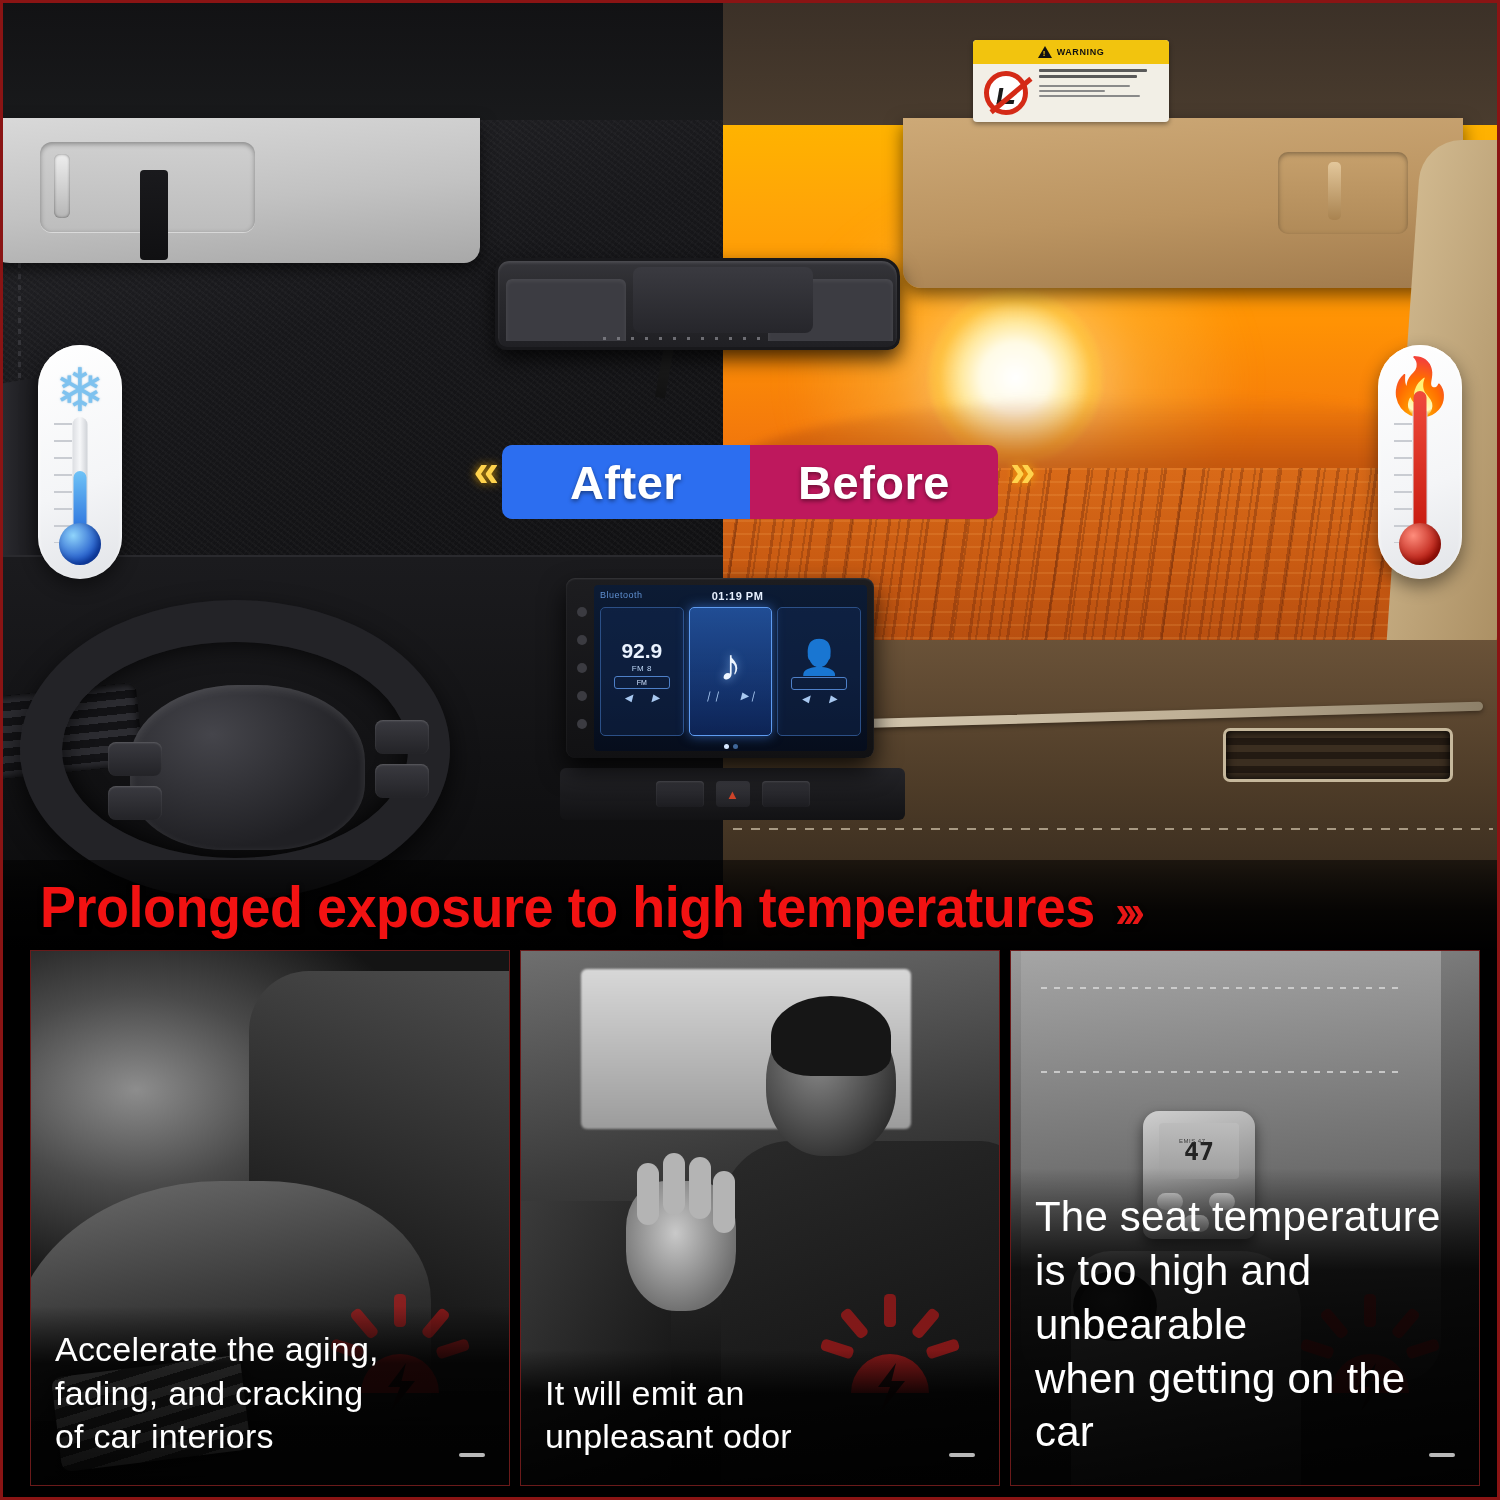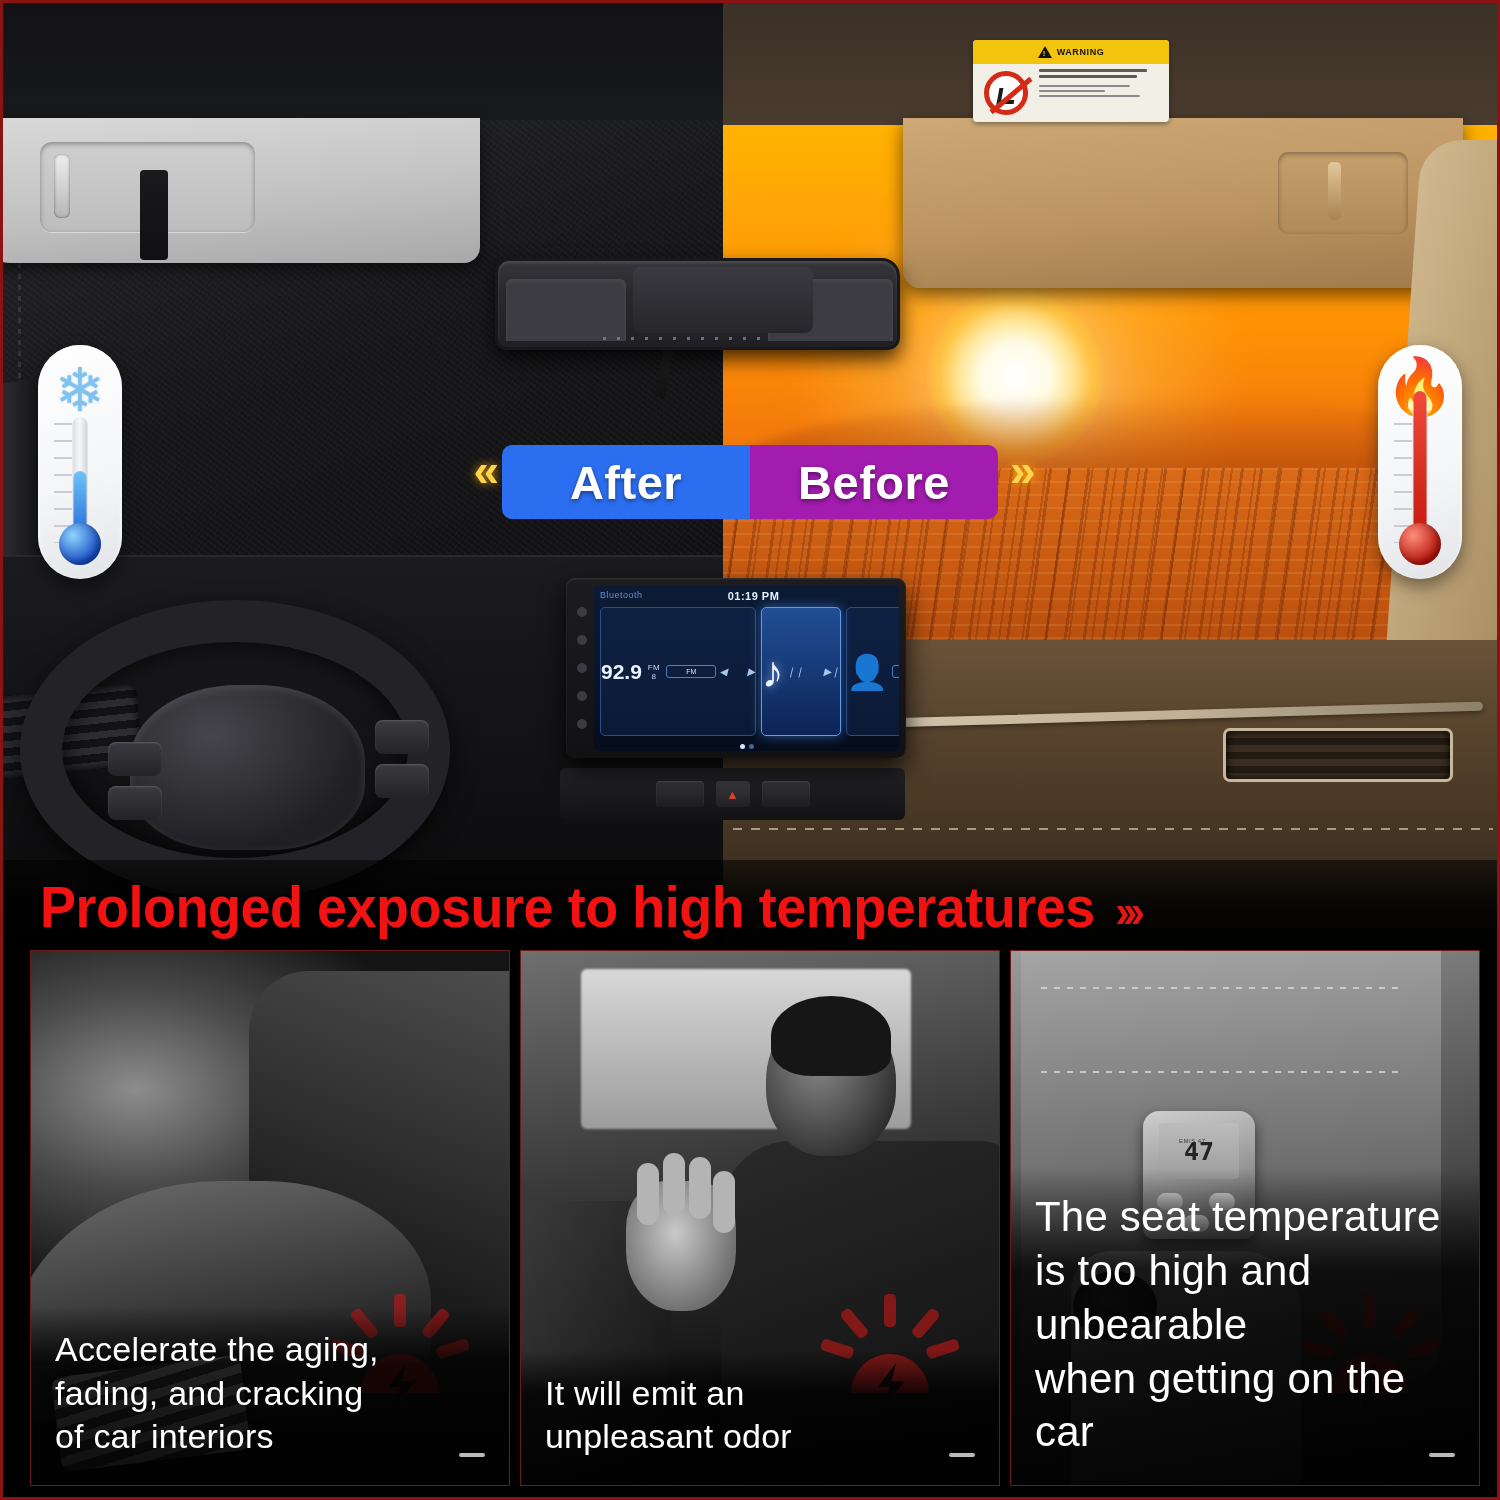--- a/index.html
+++ b/index.html
@@ -171,38 +171,38 @@
 
   
   .compare { position:absolute; left:0; top:432px; width:1500px; height:76px; z-index:20;
          display:flex; align-items:center; justify-content:center; }
   .chev { font-size:46px; font-weight:bold; color:#ffd34d; letter-spacing:-9px;
          text-shadow:0 0 10px rgba(255,180,0,.85); padding:0 12px; }
   .pill { height:74px; display:flex; align-items:center; justify-content:center; padding:0 36px;
          font-size:47px; font-weight:bold; color:#fff; letter-spacing:.5px;
          text-shadow:0 2px 4px rgba(0,0,0,.45);margin-top:24px; }
   .pill-after  { background:#2c6ef0; border-radius:10px 0 0 10px; min-width:248px; }
-  .pill-before { background:#a21caf; border-radius:0 10px 10px 0; min-width:248px; }
-
-  
-  .hu { position:absolute; left:566px; top:578px; width:340px; height:180px; z-index:14;
+  .pill-before { background:#be185d; border-radius:0 10px 10px 0; min-width:248px; }
+
+  
+  .hu { position:absolute; left:566px; top:578px; width:308px; height:180px; z-index:14;
         background:linear-gradient(180deg,#1d1d20,#111113); border-radius:9px;
-        box-shadow:0 12px 26px rgba(0,0,0,.8), inset 0 1px 2px rgba(255,255,255,.12); padding:7px 7px 7px 28px;text-align:center; }
+        box-shadow:0 12px 26px rgba(0,0,0,.8), inset 0 1px 2px rgba(255,255,255,.12); padding:7px 7px 7px 28px; }
   .hu-rail { position:absolute; left:8px; top:20px; width:16px; height:140px;
         display:flex; flex-direction:column; justify-content:space-around; align-items:center; }
   .hu-rail span { width:10px; height:10px; border-radius:50%; background:#3b3b41; display:block; }
   .hu-screen { width:100%; height:100%; border-radius:4px; overflow:hidden;
         background:linear-gradient(180deg,#0c1b34 0%,#09152a 55%,#060d1c 100%);
         display:flex; flex-direction:column; }
   .hu-status { height:22px; display:flex; align-items:center; justify-content:center; position:relative; }
   .hu-clock { font-size:11px; font-weight:bold; color:#e8f1ff; letter-spacing:.5px;padding-left:14px; }
   .hu-status-left { position:absolute; left:6px; top:5px; font-size:9px; color:#5f8fd0; letter-spacing:.5px; }
   .hu-body { flex:1; display:flex; gap:5px; padding:0 6px 6px; }
   .hu-card { flex:1; border:1px solid #2b4f86; border-radius:5px; background:rgba(20,50,100,.33);
-        display:flex; flex-direction:row; align-items:center; justify-content:center; gap:3px; padding:4px 0; }
+        display:flex; flex-direction:column; align-items:center; justify-content:center; gap:3px; padding:4px 0; }
   .hu-card.mid { background:linear-gradient(180deg,rgba(50,120,230,.55),rgba(20,60,150,.45));
         border-color:#5e9bf0; box-shadow:0 0 12px rgba(70,140,255,.55); }
   .hu-freq { font-size:21px; font-weight:bold; color:#eaf3ff; line-height:1; }
   .hu-sub { font-size:8px; color:#bcd6f5; letter-spacing:.5px; }
   .hu-chip { width:56px; height:13px; border:1px solid #4e80c8; border-radius:3px; display:flex;
         align-items:center; justify-content:center; font-size:7px; color:#cfe2ff; }
   .hu-note { font-size:44px; line-height:1; color:#eef6ff; text-shadow:0 0 10px rgba(150,200,255,.8); }
   .hu-person { font-size:34px; line-height:1; color:#e6f0ff; }
   .hu-arrows { display:flex; gap:20px; font-size:10px; color:#a8c8f0; }
   .hu-dots { height:9px; display:flex; align-items:center; justify-content:center; gap:4px; }

